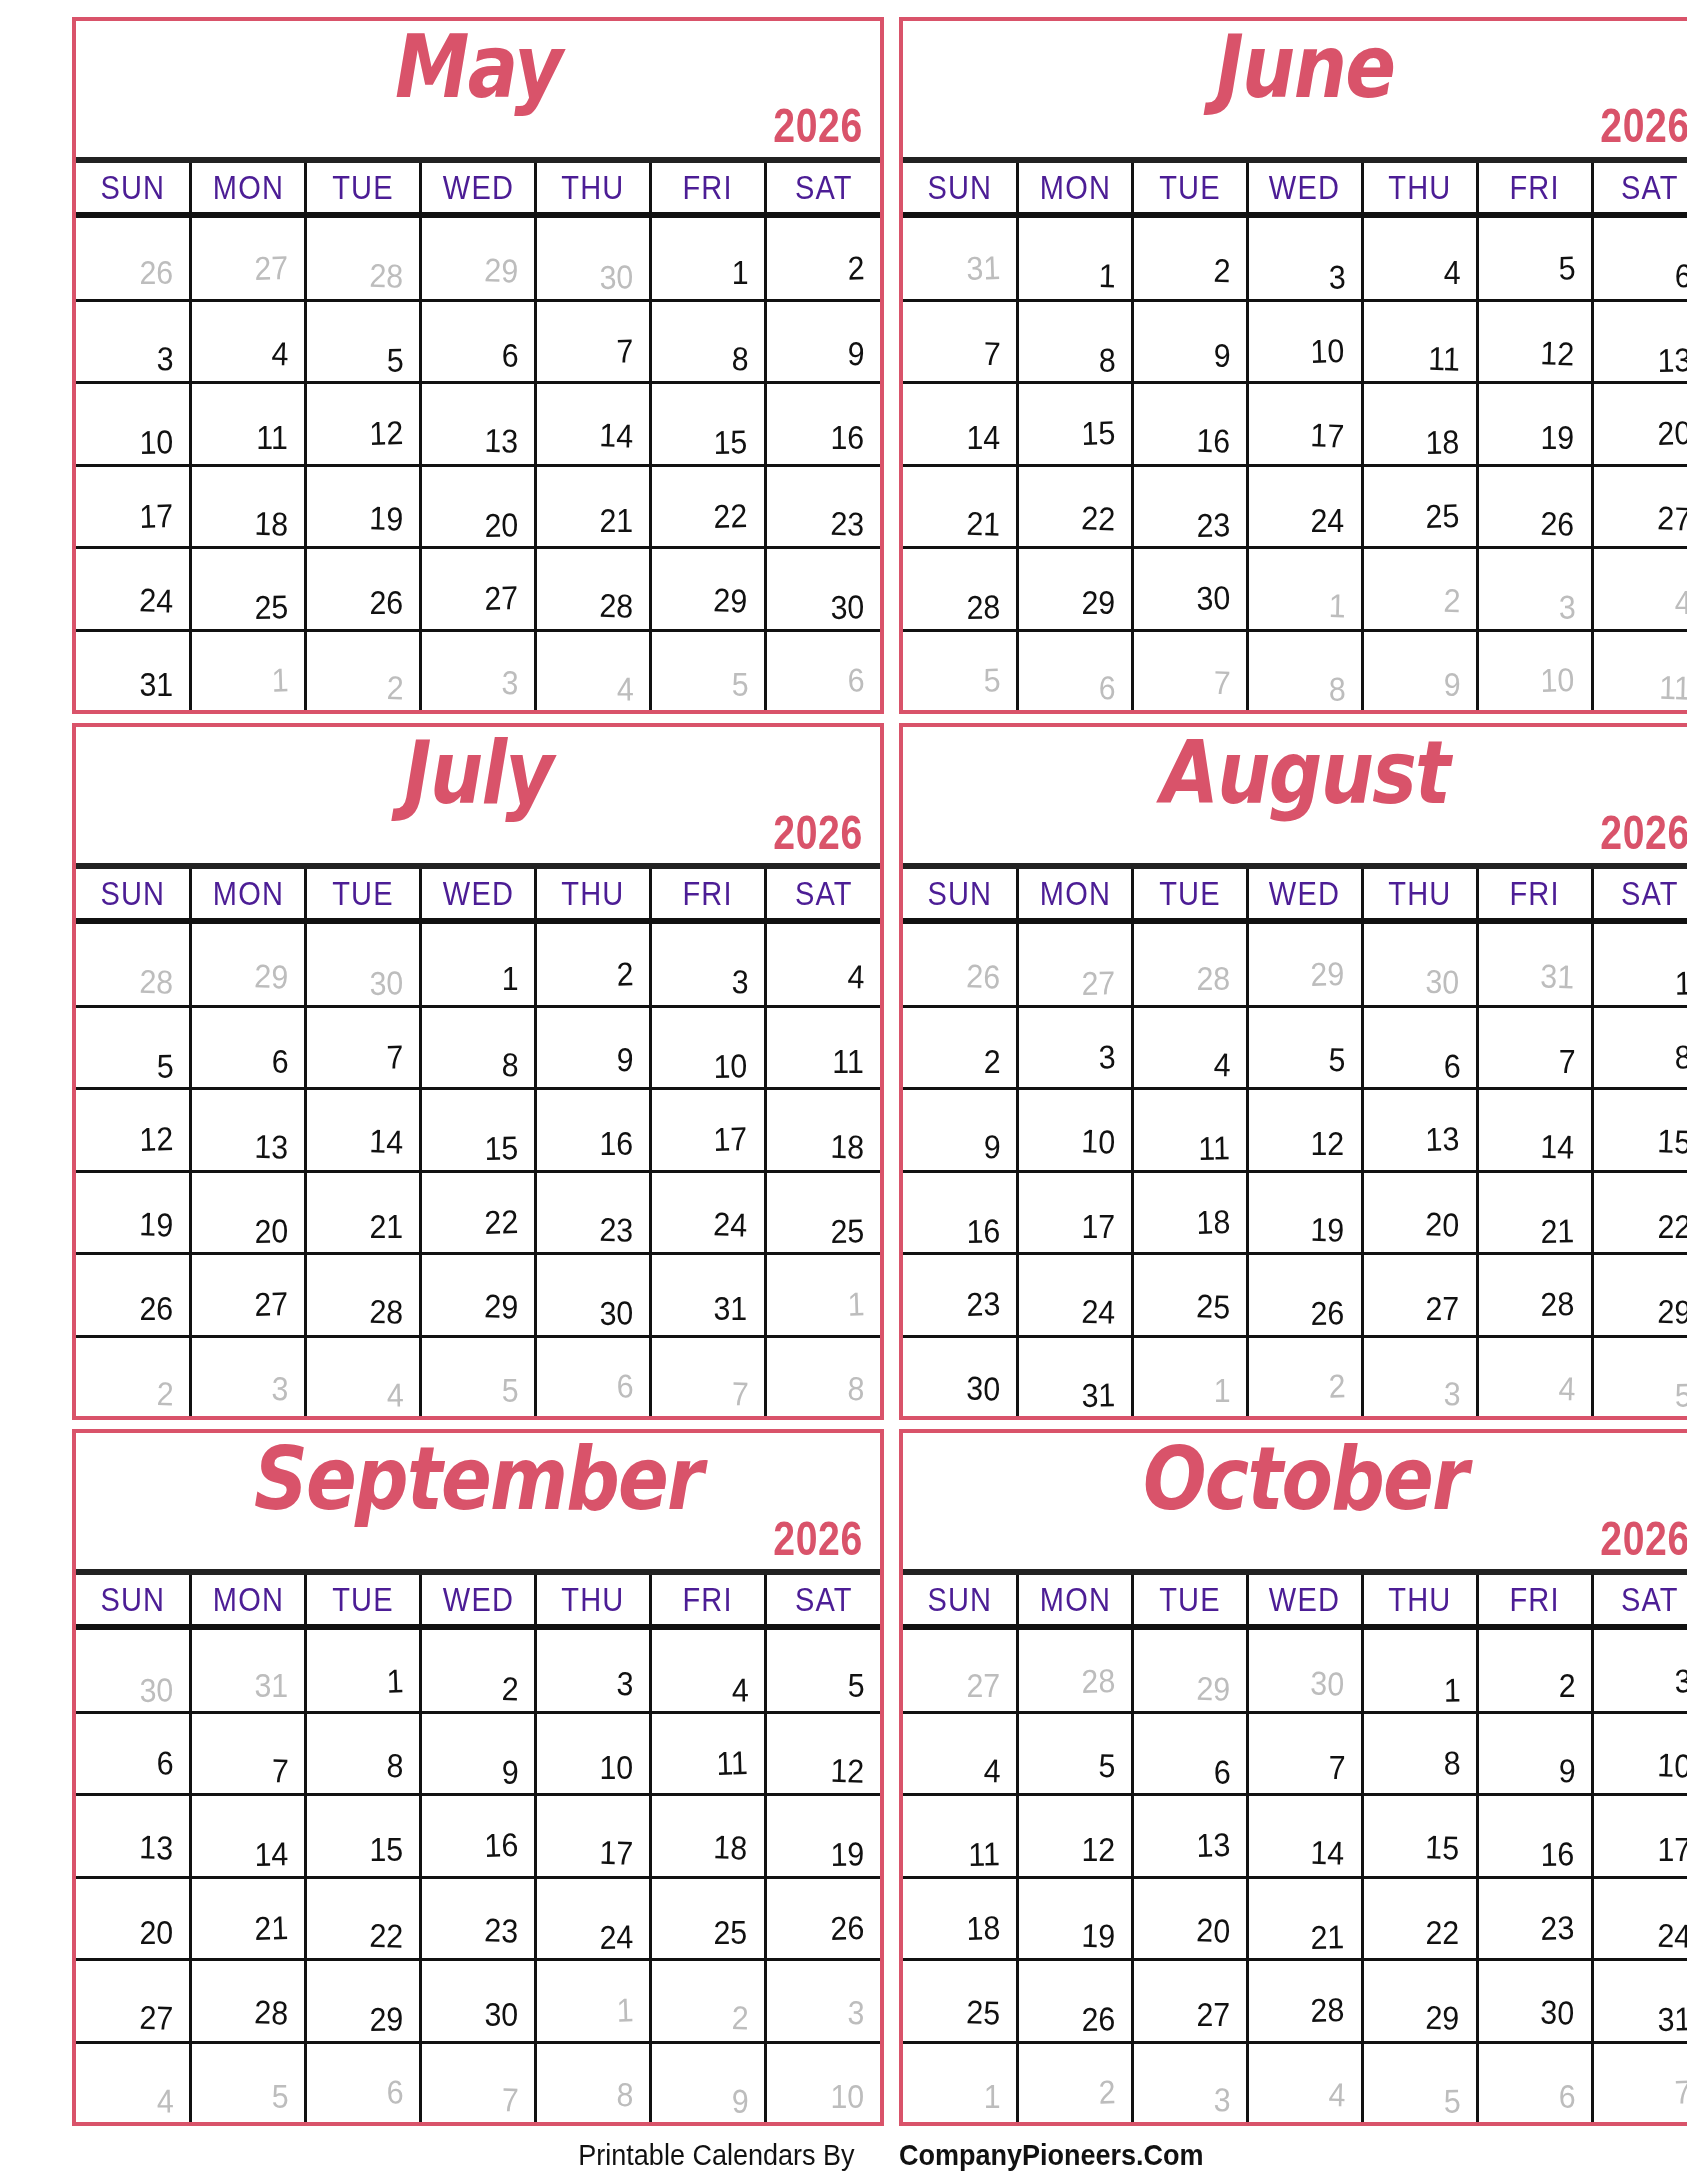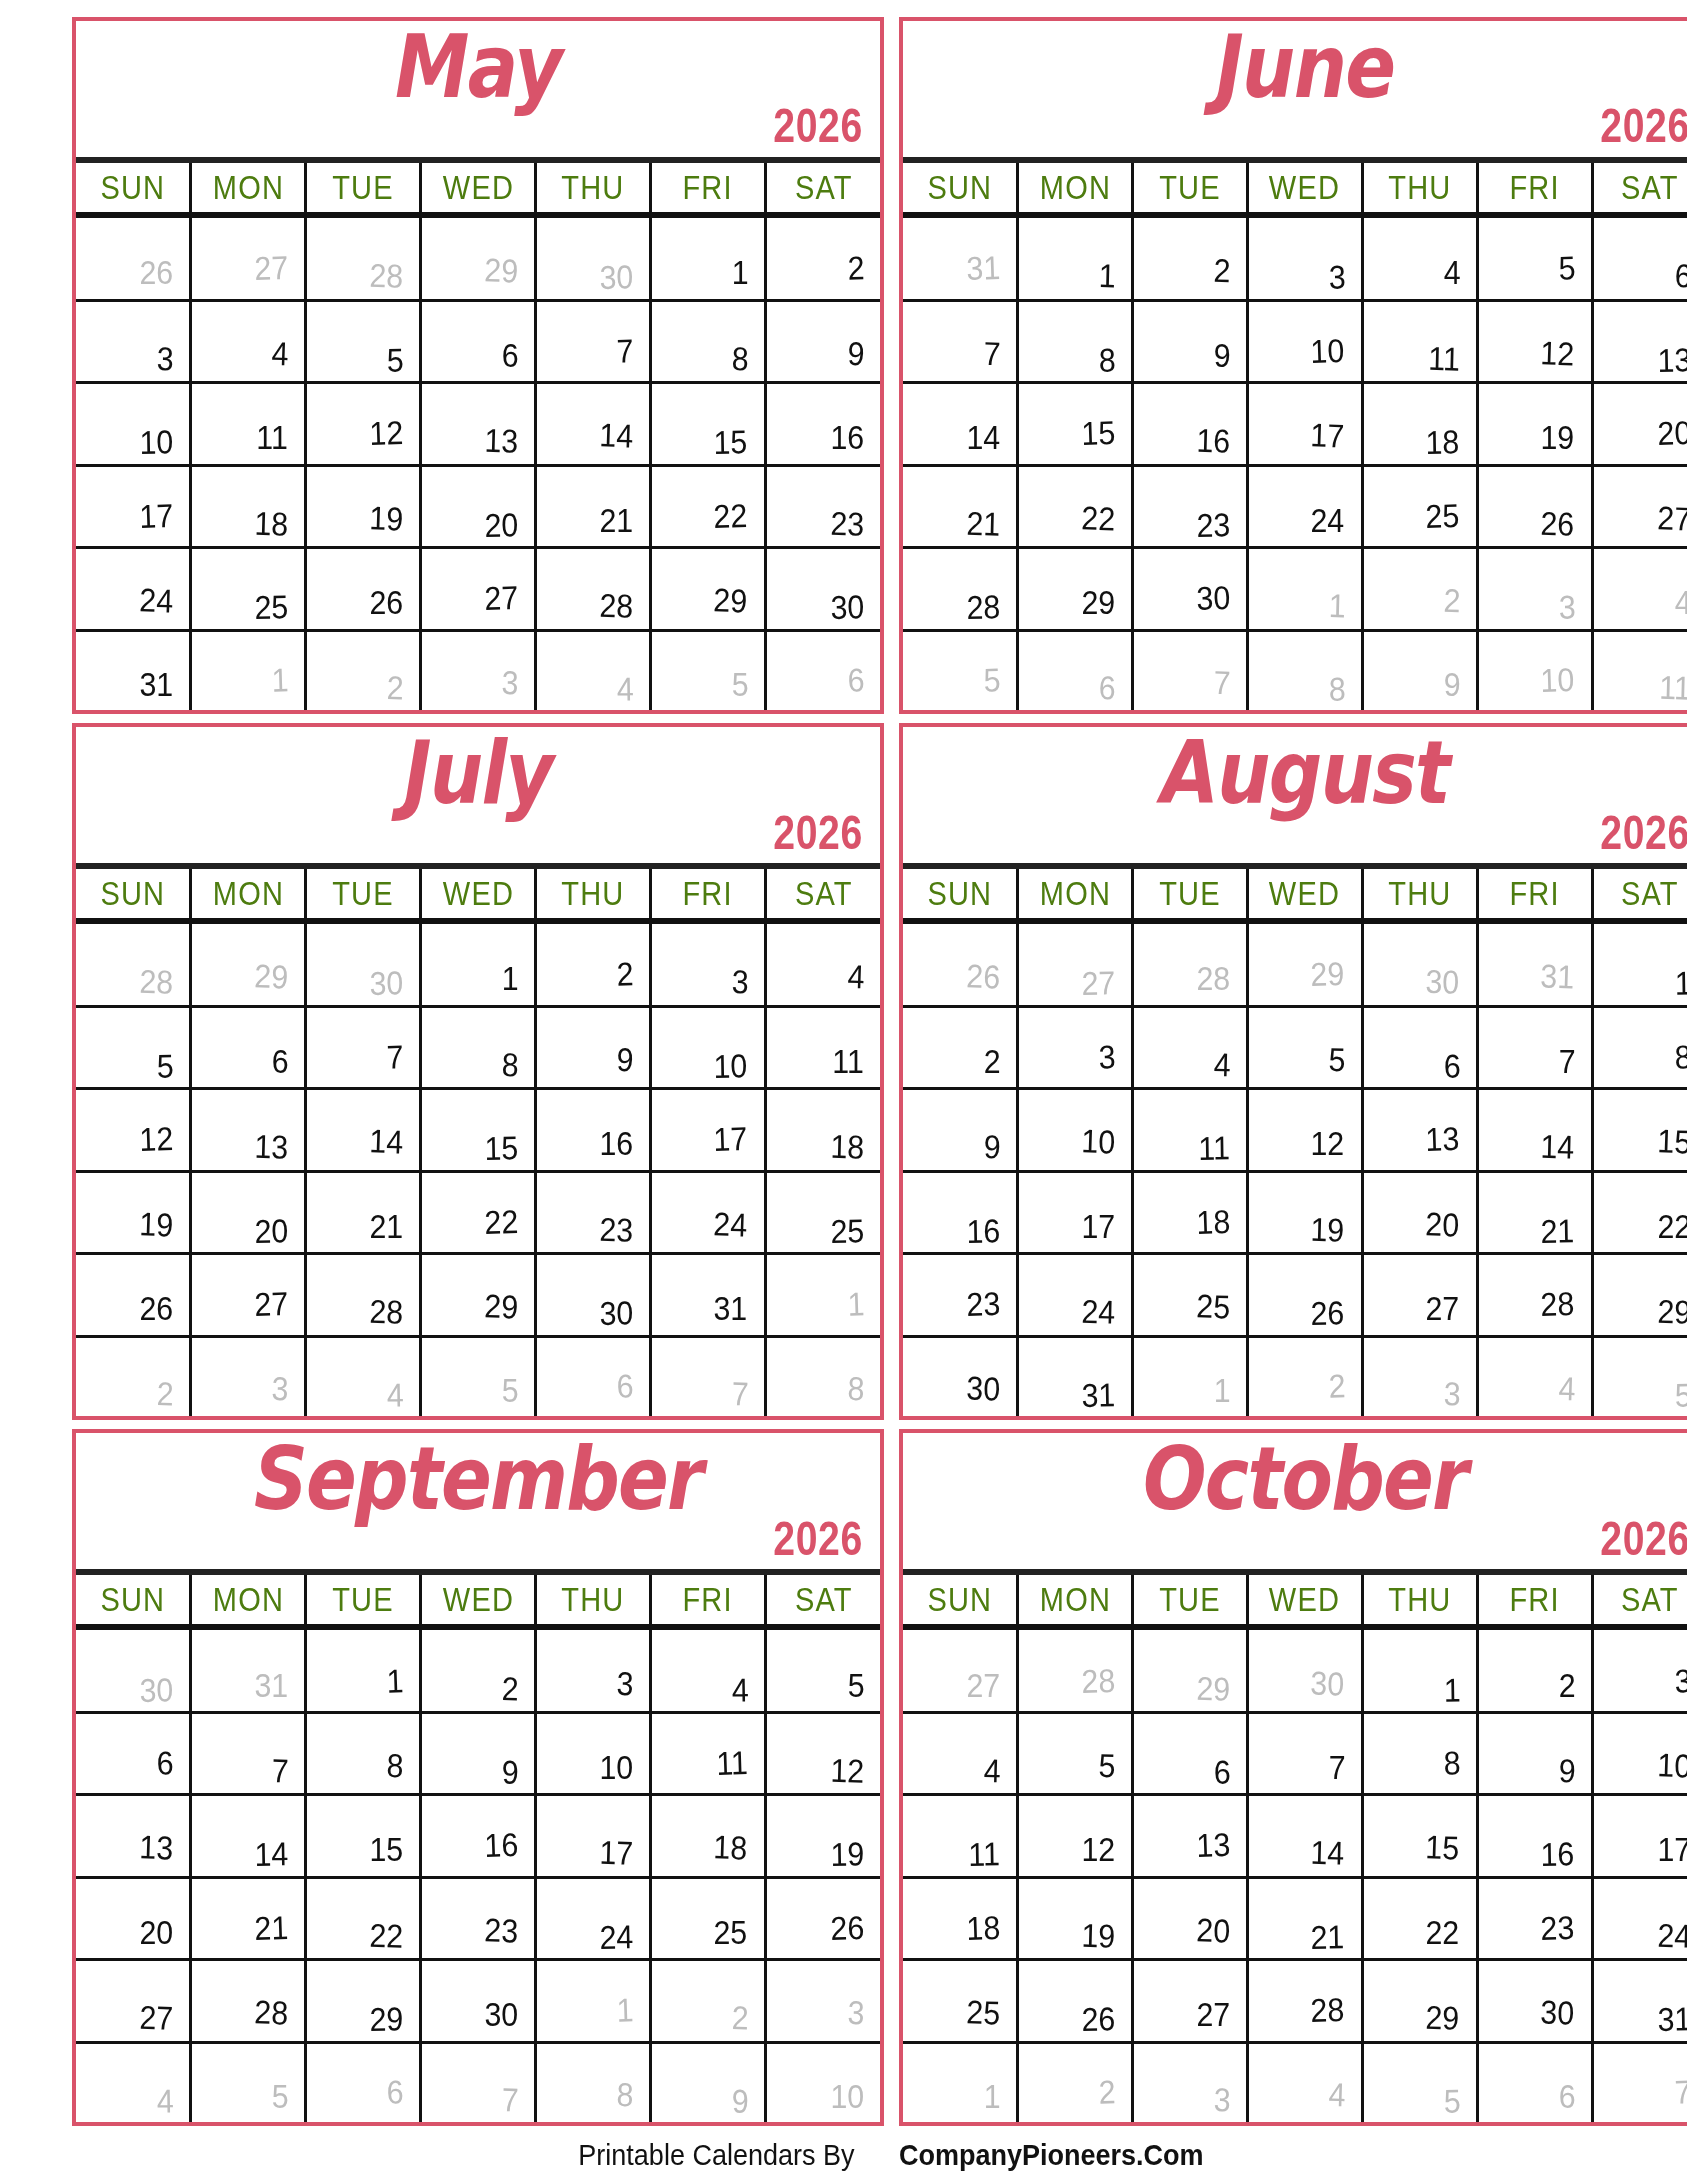--- a/index.html
+++ b/index.html
@@ -75,21 +75,21 @@
     table-layout: fixed;
   }
   table.cal th {
     border-left: 3.3px solid #111;
     border-bottom: 6px solid #111;
     border-top: 6px solid #222;
     font-family: "Liberation Sans", sans-serif;
     font-weight: 400;
     font-size: 33px;
     letter-spacing: 1.3px;
-    color: #4d7c0f;
+    color: #4c1d95;
     height: 49px;
     line-height: 49px;
     text-align: center;
     vertical-align: middle;
     transform: none;
   }
   table.cal th:first-child { border-left: none; }
   table.cal th span.dw { display:inline-block; transform: scaleX(0.88); }
 
   table.cal td {

